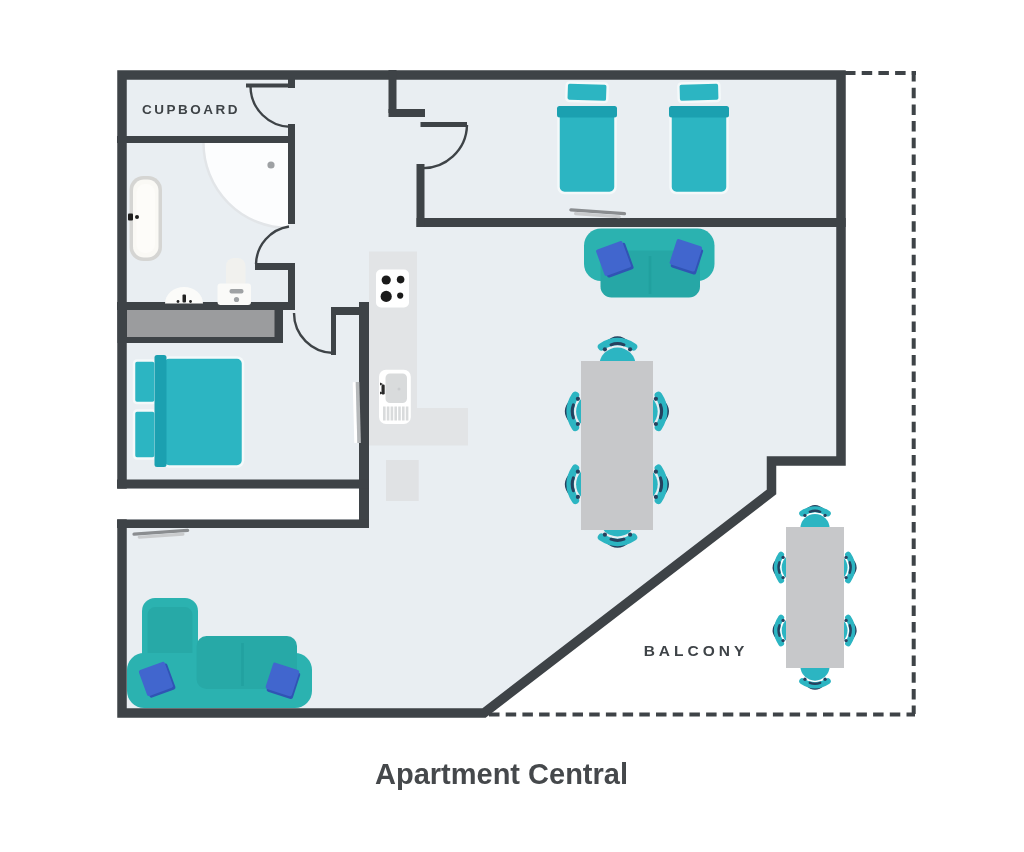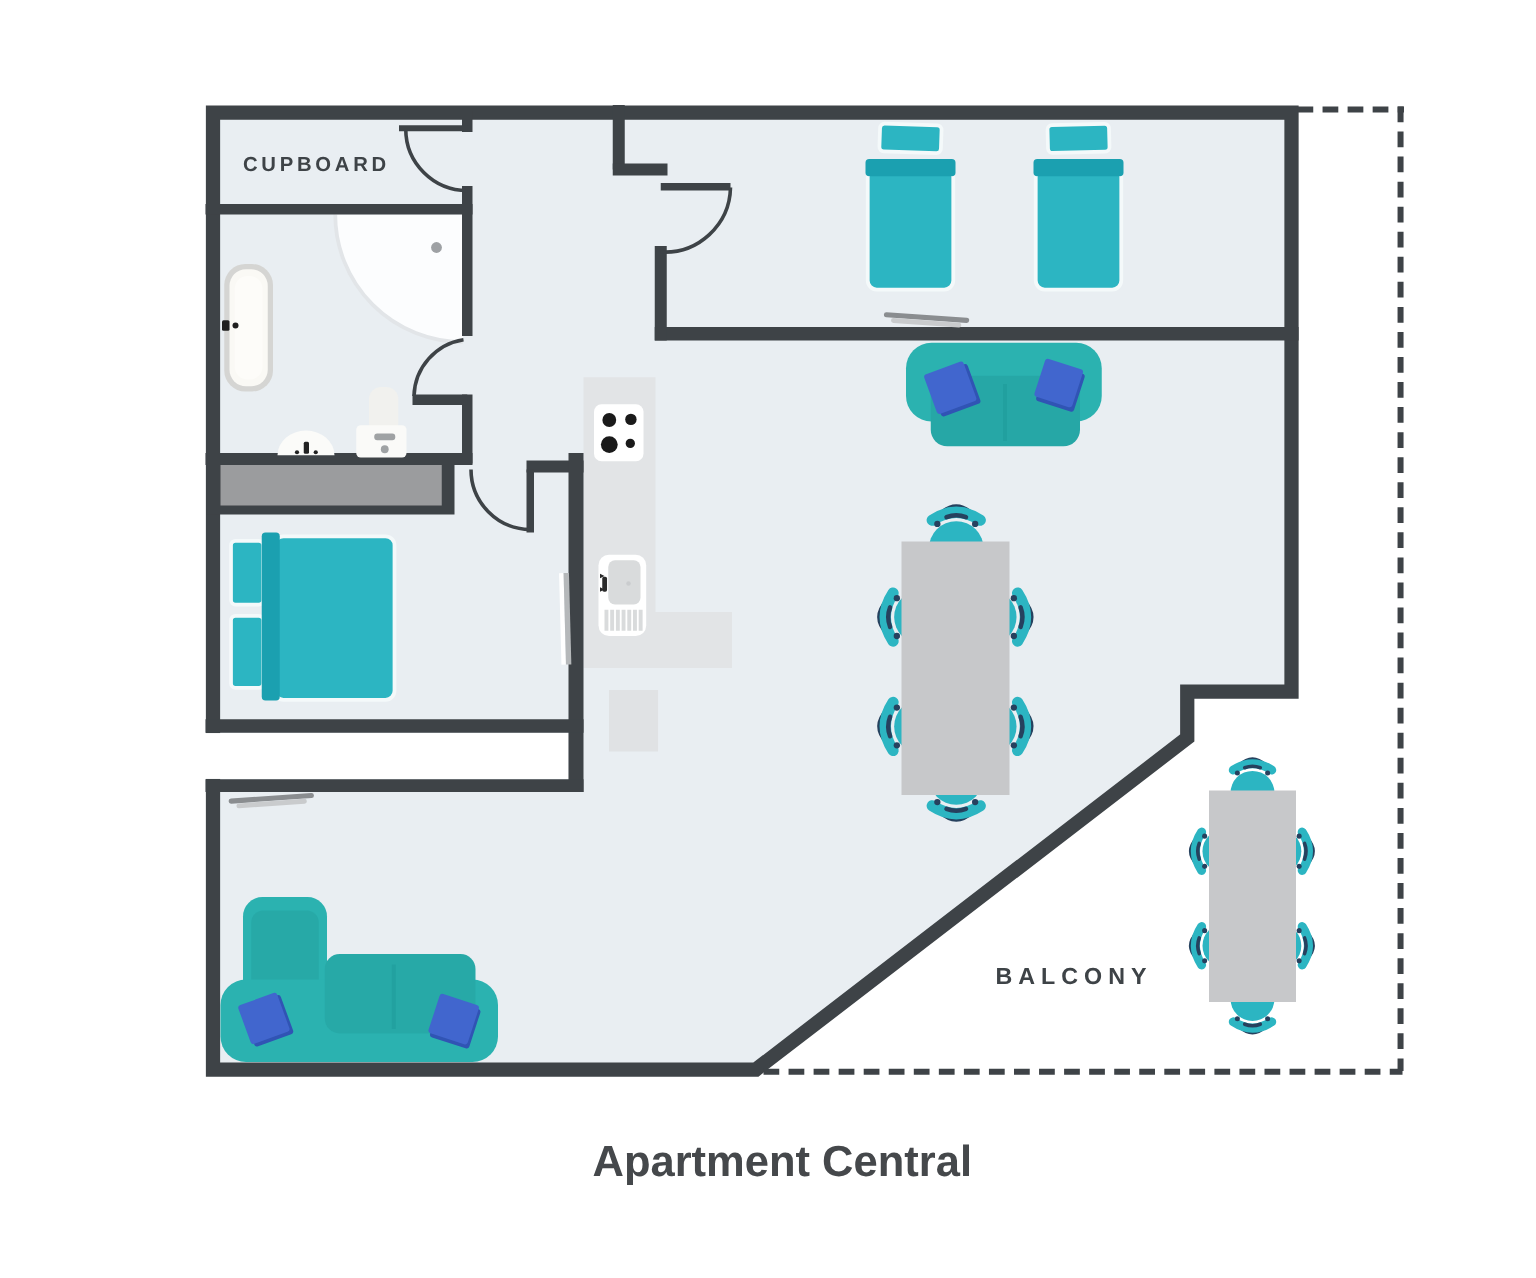--- a/index.html
+++ b/index.html
@@ -1,16 +1,16 @@
 <!DOCTYPE html>
 <html><head>
 <meta charset="utf-8">
 <style>
   html,body{margin:0;padding:0;background:#ffffff;}
-  #page{position:relative;width:940px;height:852px;background:#ffffff;overflow:hidden;margin-left:20px;}
+  #page{position:relative;width:940px;height:852px;background:#ffffff;overflow:hidden;}
   svg{position:absolute;left:0;top:0;}
   text{font-family:"Liberation Sans", sans-serif;}
 </style>
 </head>
 <body>
 <div id="page">
 <svg width="1024" height="852" viewBox="0 0 1024 852">
 
   <path d="M 122,75 H 841 V 461 H 771.5 V 492 L 484,713 H 122 Z" fill="#E9EEF2" stroke="#3E4347" stroke-width="9.5" stroke-linejoin="miter"></path>
 

